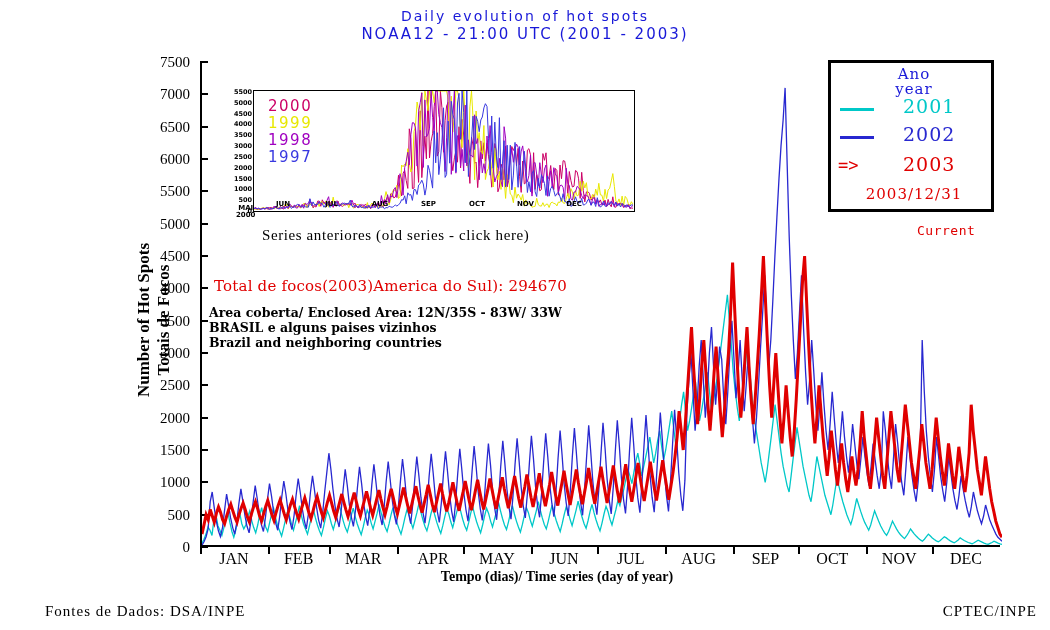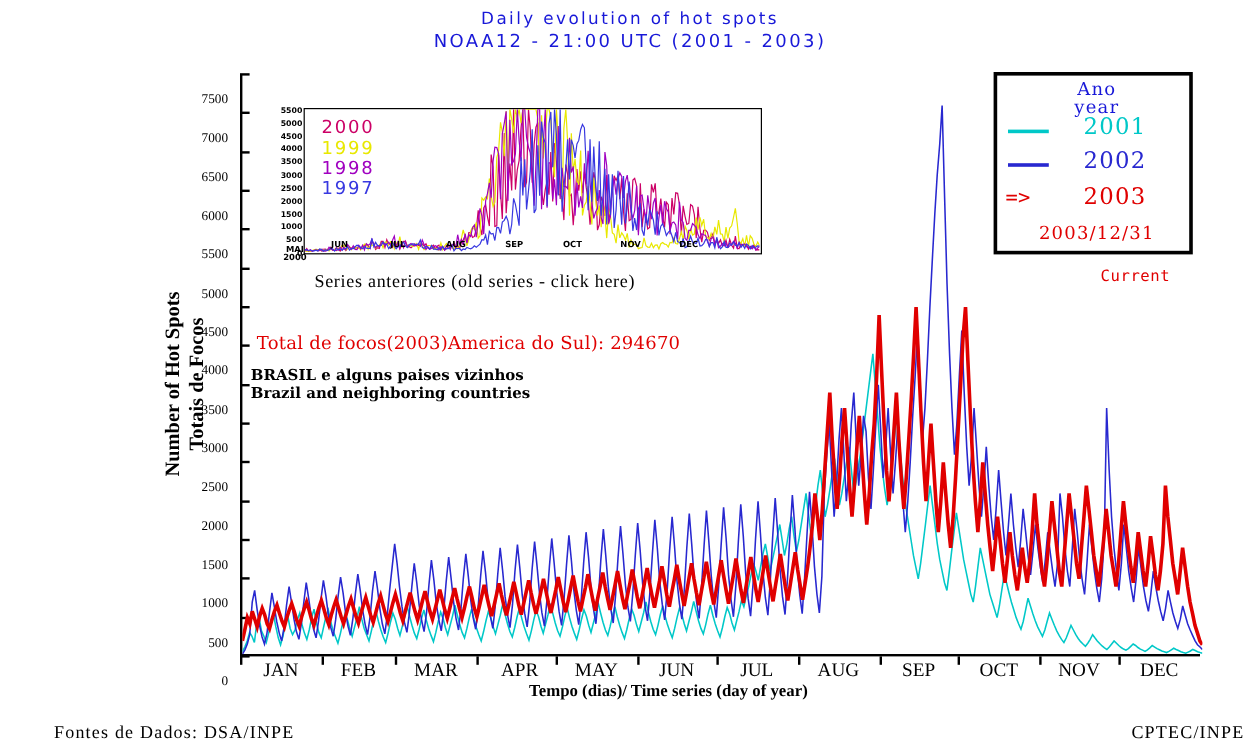--- a/index.html
+++ b/index.html
@@ -24,21 +24,21 @@
   
   #foot-left{position:absolute;left:45px;top:603px;font-size:15px;letter-spacing:1px;}
   #foot-right{position:absolute;right:13px;top:603px;font-size:15px;letter-spacing:1px;}
 
   
   #plot{position:absolute;left:200px;top:62px;width:800px;height:485px;
         border-left:2.5px solid #000;border-bottom:2.5px solid #000;box-sizing:border-box;}
   #plot-svg{position:absolute;left:0;top:0;width:800px;height:485px;}
   #yticks{position:absolute;left:0;top:62px;width:200px;height:485px;}
   #yticks div{position:absolute;right:10px;transform:translateY(-50%);
-    font-size:11px;text-align:right;white-space:nowrap;margin-top:21px;}
+    font-size:15px;text-align:right;white-space:nowrap;}
   #ytickmarks{position:absolute;left:200px;top:62px;width:9px;height:485px;}
   #ytickmarks div{position:absolute;left:0;width:8px;height:2px;background:#000;}
 
   #xticks{position:absolute;left:200px;top:550px;width:800px;height:22px;}
   #xticks div{position:absolute;transform:translateX(-50%);font-size:16px;white-space:nowrap;
     font-family:"Liberation Serif",serif;}
   #xtickmarks{position:absolute;left:200px;top:547px;width:800px;height:8px;}
   #xtickmarks div{position:absolute;top:0;width:2px;height:7px;background:#000;}
 
   
@@ -227,18 +227,19 @@
     </div>
     <div class="lg-row" style="top: 92px;">
       <div class="lg-arrow">=&gt;</div>
       <div class="lg-text" style="color: rgb(224, 0, 0);">2003</div>
     </div>
   </div>
 
 <div id="ann-click">Series anteriores (old series - click here)</div>
 <div id="ann-total">Total de focos(2003)America do Sul): 294670</div>
 <div id="ann-area">
+  <div>Area coberta/ Enclosed Area:   12N/35S - 83W/ 33W</div>
   <div>BRASIL e alguns paises vizinhos</div>
   <div>Brazil and neighboring countries</div>
 </div>
 
 <div id="foot-left">Fontes de Dados: DSA/INPE</div>
 <div id="foot-right">CPTEC/INPE</div>
 
 </body></html>

